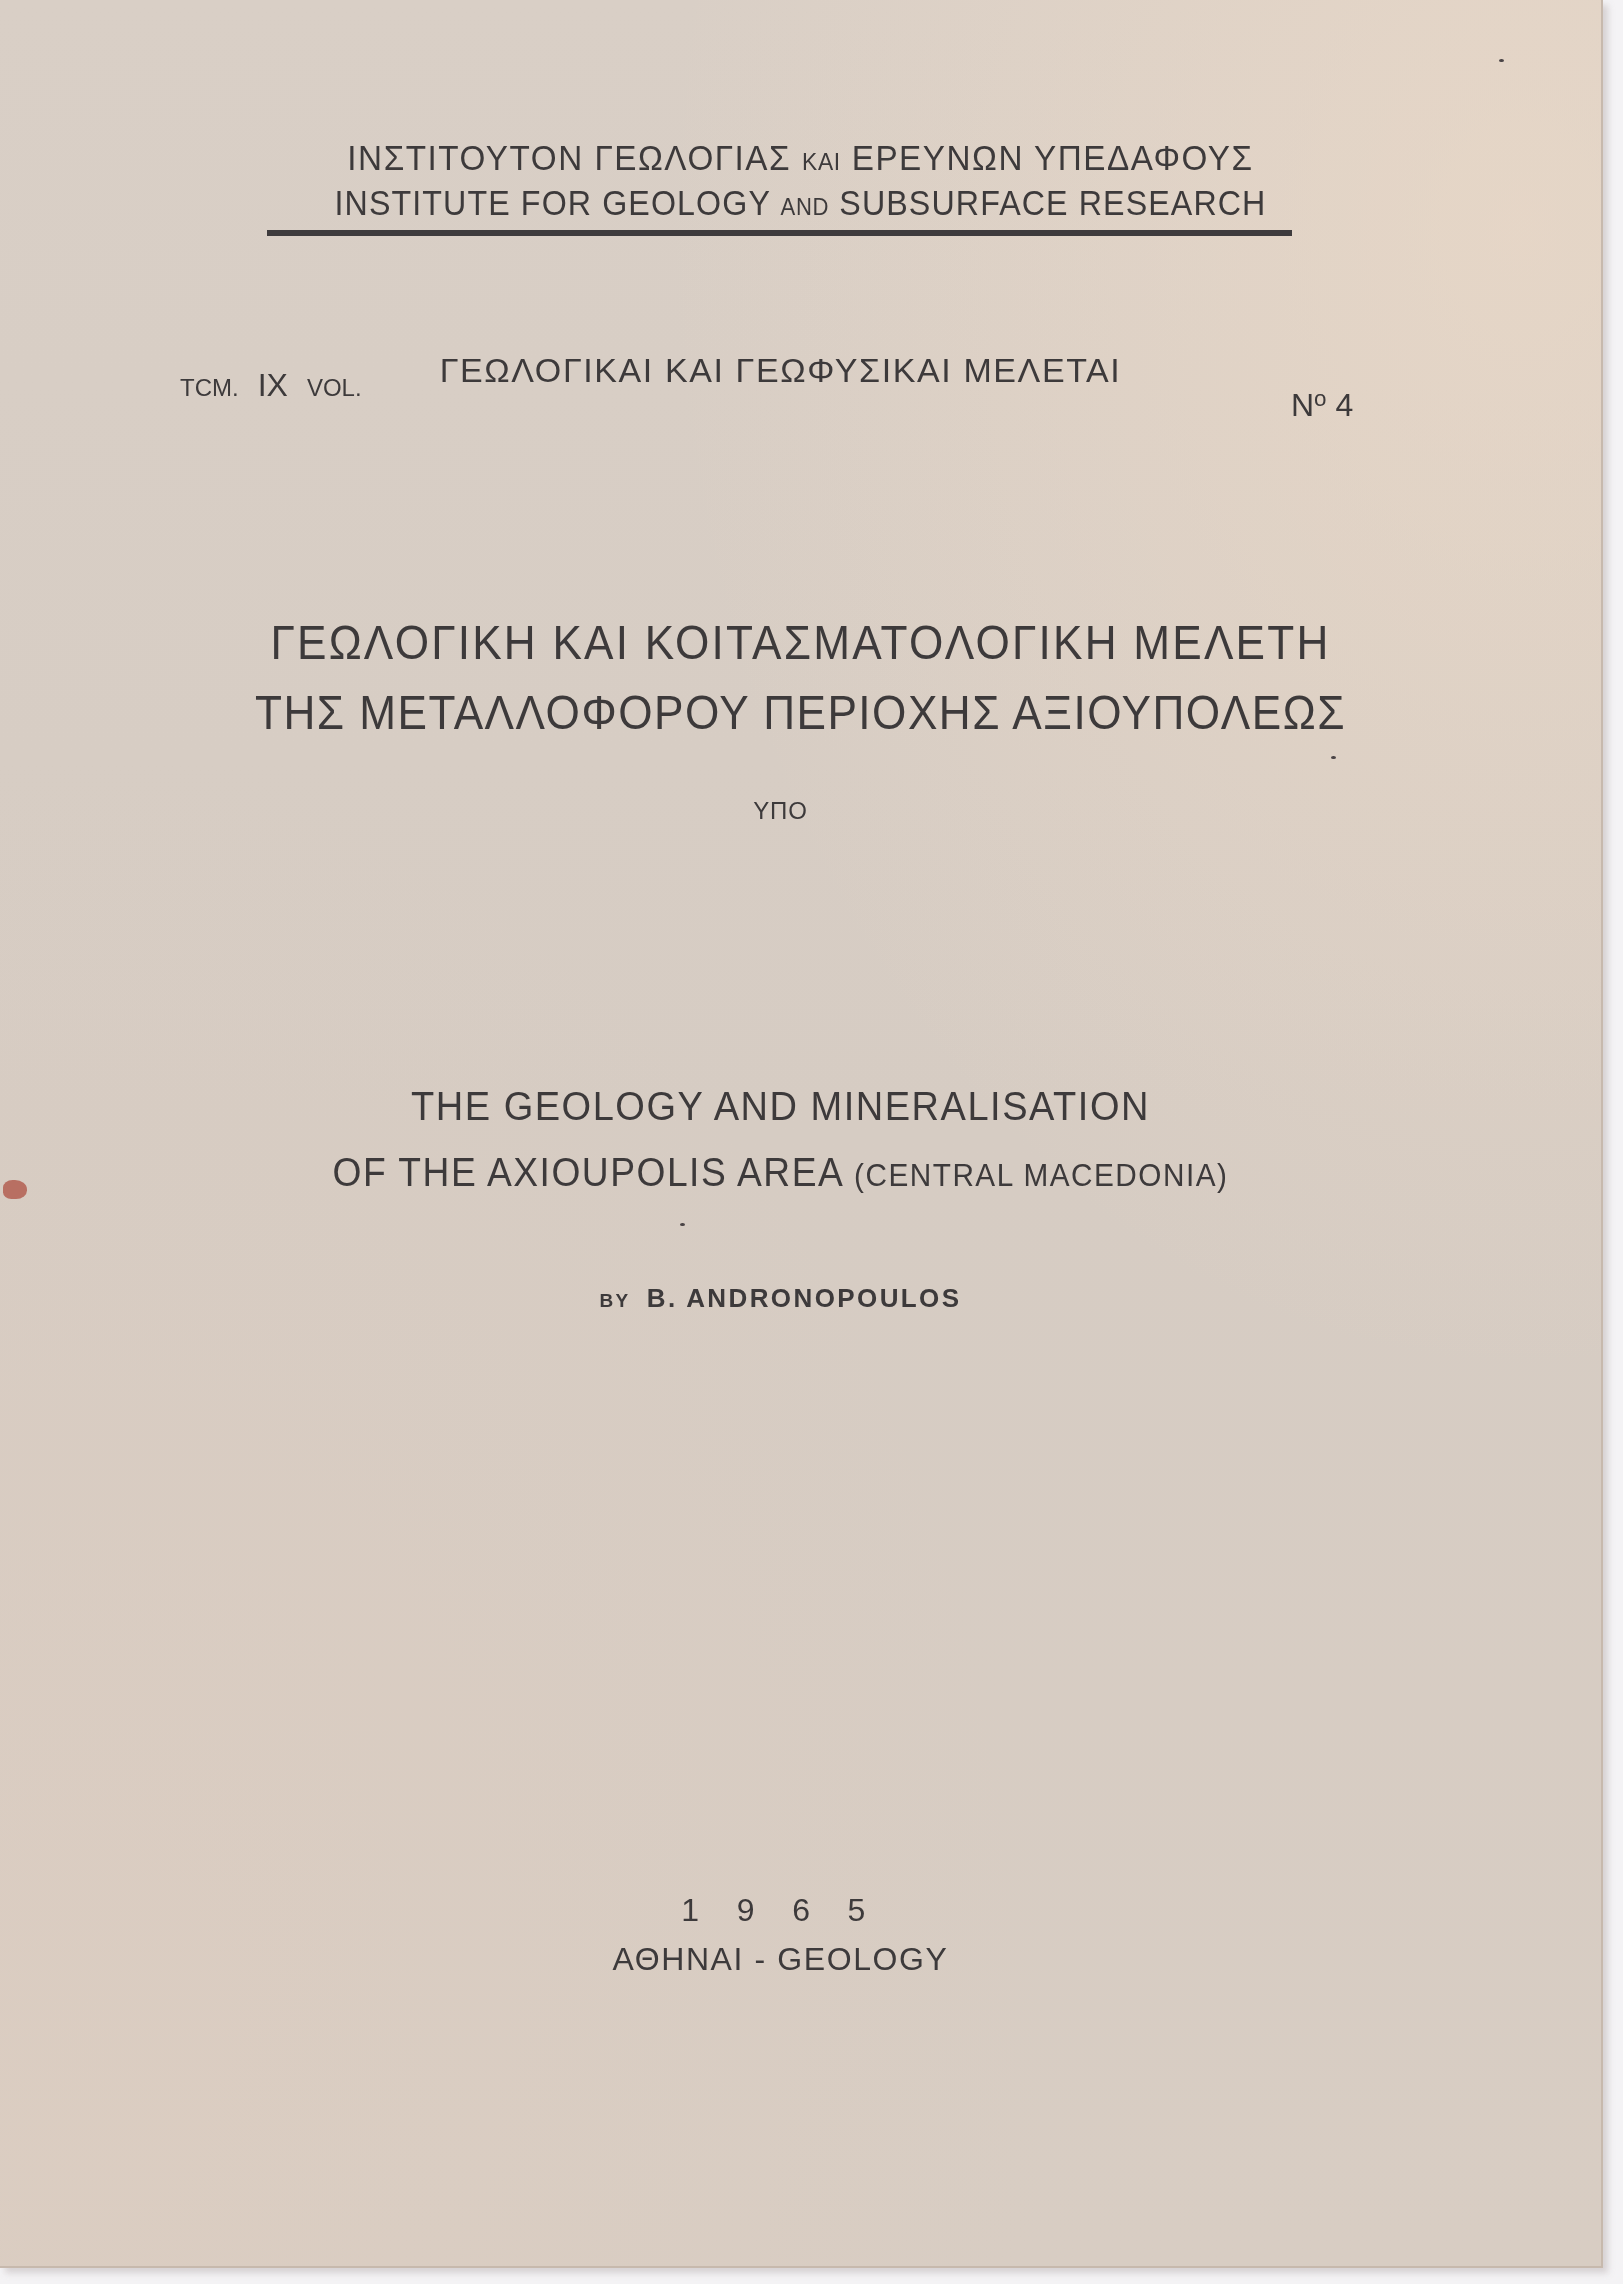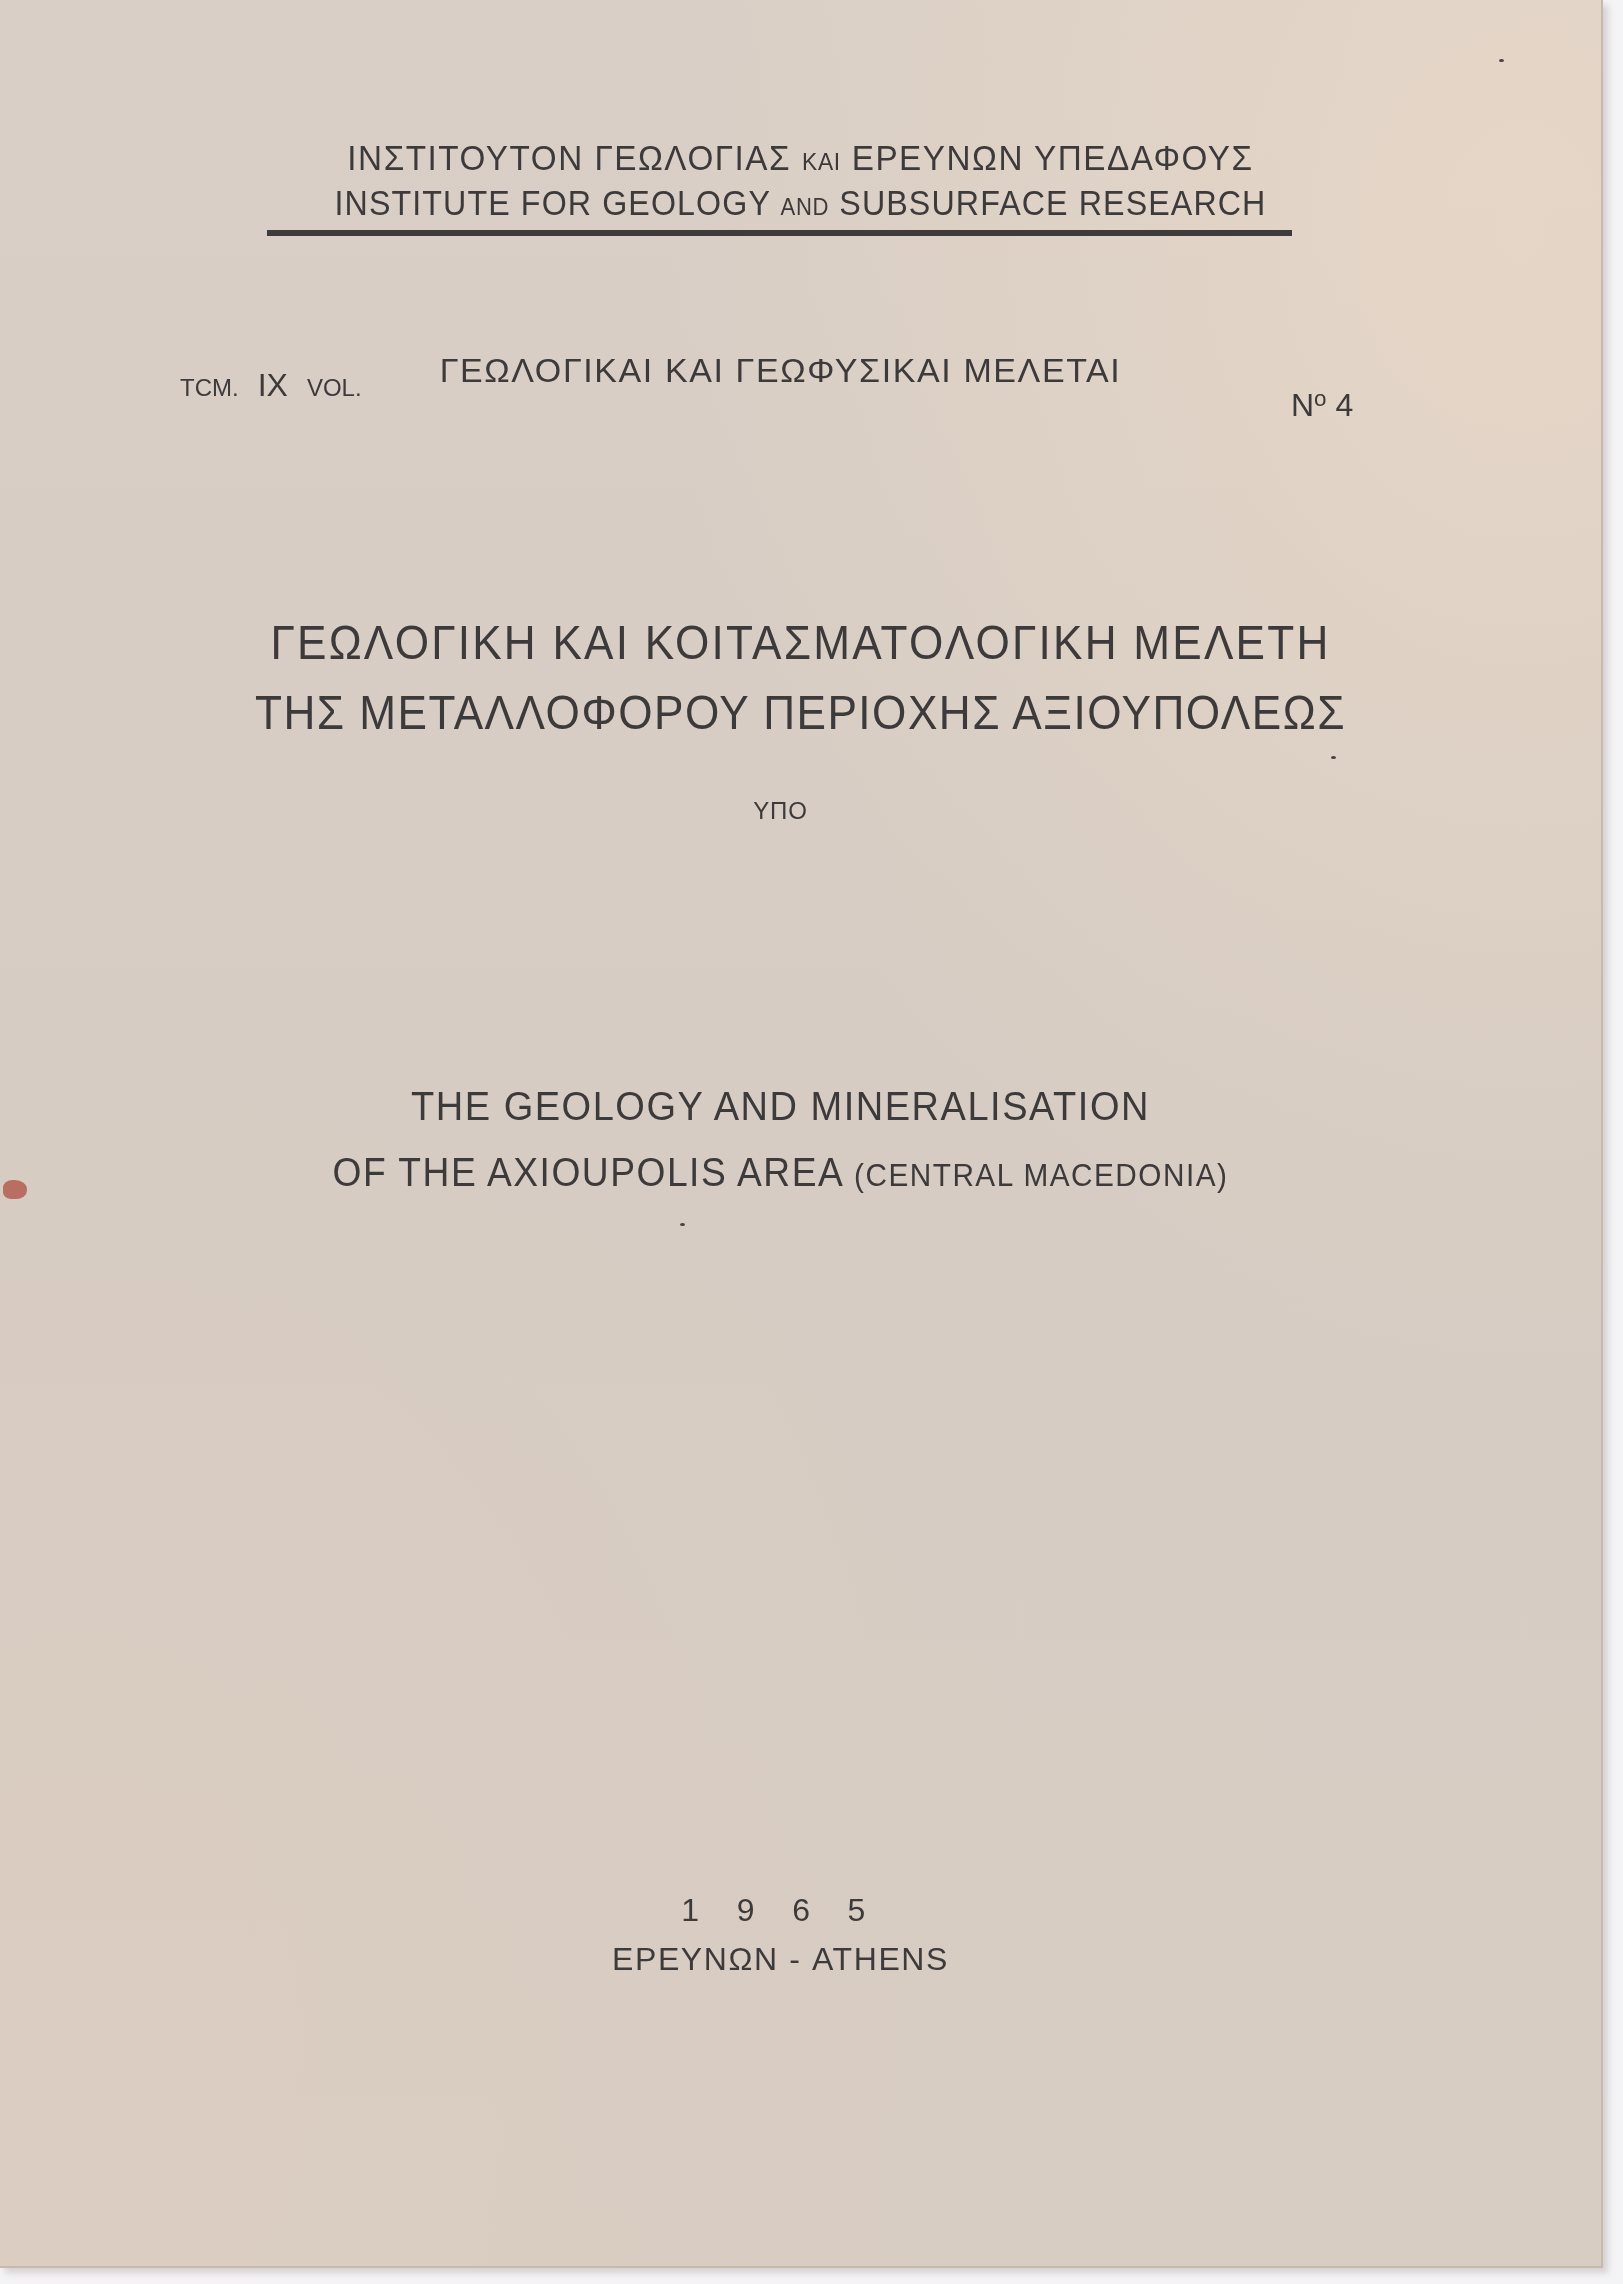--- a/index.html
+++ b/index.html
@@ -79,22 +79,25 @@
 
   <div class="ink title-gr1 condensed">ΓΕΩΛΟΓΙΚΗ ΚΑΙ ΚΟΙΤΑΣΜΑΤΟΛΟΓΙΚΗ ΜΕΛΕΤΗ</div>
   <div class="ink title-gr2 condensed">ΤΗΣ ΜΕΤΑΛΛΟΦΟΡΟΥ ΠΕΡΙΟΧΗΣ ΑΞΙΟΥΠΟΛΕΩΣ</div>
   <div class="ink ypo">ΥΠΟ</div>
 
   <div class="ink title-en1 condensed">THE GEOLOGY AND MINERALISATION</div>
   <div class="ink title-en2 condensed">
     <span>OF THE AXIOUPOLIS AREA</span>
     <span class="paren">(CENTRAL MACEDONIA)</span>
   </div>
+  <div class="ink by-line">
+    <span class="by">BY</span><span>B. ANDRONOPOULOS</span>
+  </div>
 
-  <div class="ink place">ΕΡΕΥΝΩΝ - ATHENS</div>
+  <div class="ink place">ΑΘΗΝΑΙ - GEOLOGY</div>
   <div class="ink year">1 9 6 5</div>
 
   <div class="stain"></div>
   <div class="speck" style="left:1499px;top:59px;"></div>
   <div class="speck" style="left:680px;top:1223px;"></div>
   <div class="speck" style="left:1331px;top:756px;"></div>
 </div>
 
 
 </body></html>

